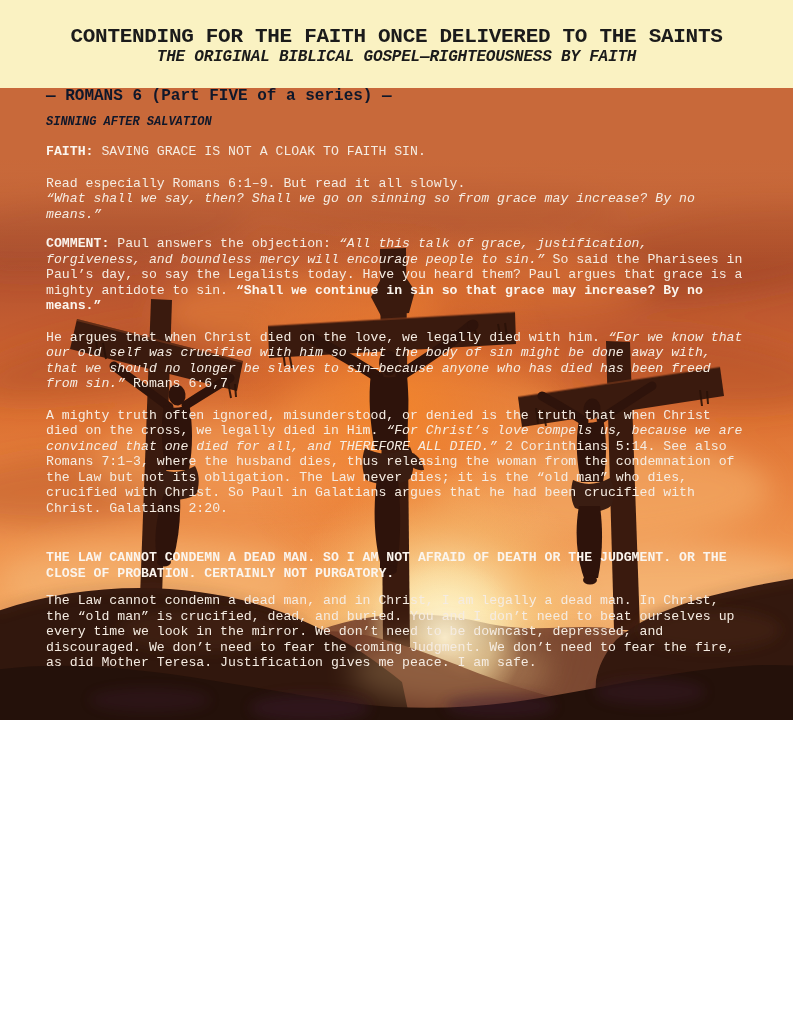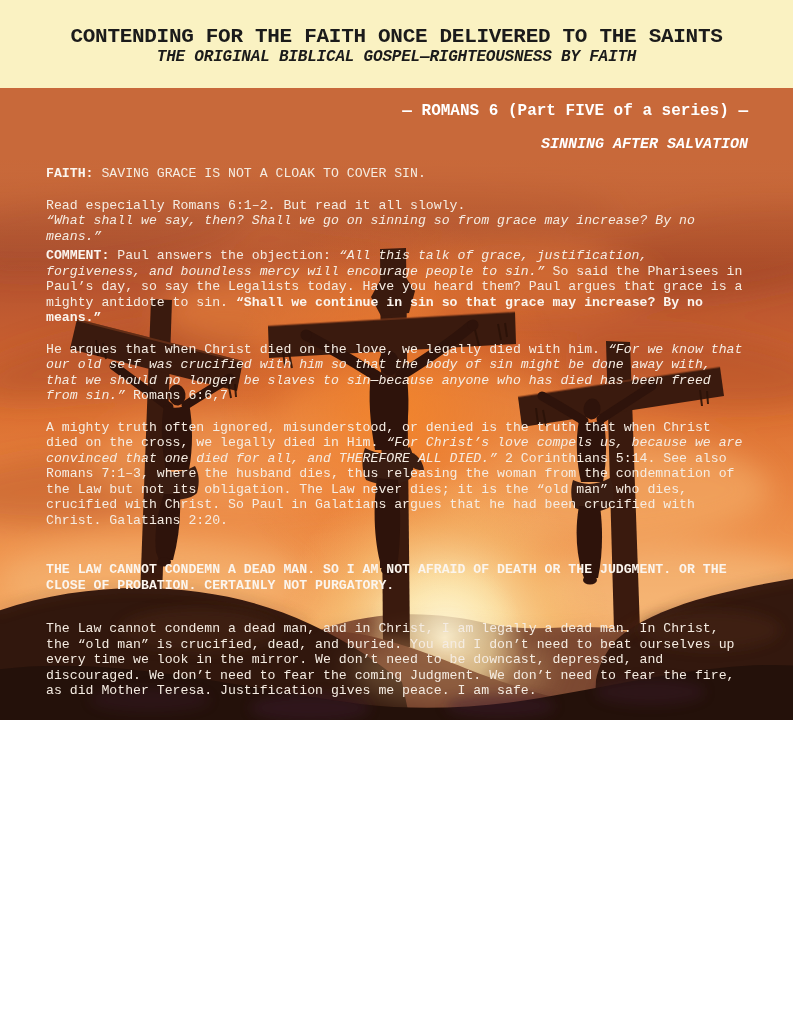--- a/index.html
+++ b/index.html
@@ -18,28 +18,28 @@
     letter-spacing:-0.3px; line-height:22px;
   }
   .subtitle {
     font-size:16px; font-weight:bold; font-style:italic; color:#1b1b1b;
     letter-spacing:-0.2px; line-height:18px; 
   }
   .content {
     position:relative; z-index:2; padding:0 45px 0 46px;
     color:#F5ECE2; font-size:13.2px; line-height:15.5px;
   }
-  .banner { text-align:right; padding-top:15px; color:#ffffff; }
+  .banner { text-align:left; color:#0f172a; }
   .banner-line1 { font-weight:bold; font-size:16px; line-height:17px; }
-  .banner-line2 { font-weight:bold; font-style:italic; font-size:15px; line-height:17px; margin-top:16px; }
+  .banner-line2 { font-weight:bold; font-style:italic; font-size:12px; line-height:17px; margin-top:9px; }
   .para { margin:16px 0 0 0; }
   .para-first { margin-top:13px; }
-  .para-comment { margin-top:4px; }
+  .para-comment { margin-top:14px; }
   .para-law { margin-top:34px; font-weight:bold; color:#FBF5EE; }
-  .para-final { margin-top:28px; }
+  .para-final { margin-top:12px; }
   .b { font-weight:bold; color:#FBF5EE; }
   .i { font-style:italic; }
   .photo {
     position:absolute; left:0; bottom:0; width:793px; height:560px; z-index:1;
   }
   .photo svg { display:block; }
 </style>
 </head>
 <body>
 
@@ -50,23 +50,23 @@
     <div class="subtitle">THE ORIGINAL BIBLICAL GOSPEL—RIGHTEOUSNESS BY FAITH</div>
   </div>
 
   <div class="content">
 
     <div class="banner">
       <div class="banner-line1">— ROMANS 6 (Part FIVE of a series) —</div>
       <div class="banner-line2">SINNING AFTER SALVATION</div>
     </div>
 
-    <p class="para para-first"><span class="b">FAITH:</span><span> SAVING GRACE IS NOT A CLOAK TO COVER SIN.</span></p>
-
-    <p class="para"><span>Read especially Romans 6:1–2. But read it all slowly.</span><br><span class="i">“What shall we say, then? Shall we go on sinning so from grace may increase? By no means.”</span></p>
+    <p class="para para-first"><span class="b">FAITH:</span><span> SAVING GRACE IS NOT A CLOAK TO FAITH SIN.</span></p>
+
+    <p class="para"><span>Read especially Romans 6:1–9. But read it all slowly.</span><br><span class="i">“What shall we say, then? Shall we go on sinning so from grace may increase? By no means.”</span></p>
 
     <p class="para para-comment"><span class="b">COMMENT:</span><span> Paul answers the objection: </span><span class="i">“All this talk of grace, justification, forgiveness, and boundless mercy will encourage people to sin.”</span><span> So said the Pharisees in Paul’s day, so say the Legalists today. Have you heard them? Paul argues that grace is a mighty antidote to sin. </span><span class="b">“Shall we continue in sin so that grace may increase? By no means.”</span></p>
 
     <p class="para"><span>He argues that when Christ died on the love, we legally died with him. </span><span class="i">“For we know that our old self was crucified with him so that the body of sin might be done away with, that we should no longer be slaves to sin—because anyone who has died has been freed from sin.”</span><span> Romans 6:6,7</span></p>
 
     <p class="para"><span>A mighty truth often ignored, misunderstood, or denied is the truth that when Christ died on the cross, we legally died in Him. </span><span class="i">“For Christ’s love compels us, because we are convinced that one died for all, and THEREFORE ALL DIED.”</span><span> 2 Corinthians 5:14. See also Romans 7:1–3, where the husband dies, thus releasing the woman from the condemnation of the Law but not its obligation. The Law never dies; it is the “old man” who dies, crucified with Christ. So Paul in Galatians argues that he had been crucified with Christ. Galatians 2:20.</span></p>
 
     <p class="para para-law">THE LAW CANNOT CONDEMN A DEAD MAN. SO I AM NOT AFRAID OF DEATH OR THE JUDGMENT. OR THE CLOSE OF PROBATION. CERTAINLY NOT PURGATORY.</p>
 
     <p class="para para-final">The Law cannot condemn a dead man, and in Christ, I am legally a dead man. In Christ, the “old man” is crucified, dead, and buried. You and I don’t need to beat ourselves up every time we look in the mirror. We don’t need to be downcast, depressed, and discouraged. We don’t need to fear the coming Judgment. We don’t need to fear the fire, as did Mother Teresa. Justification gives me peace. I am safe.</p>

